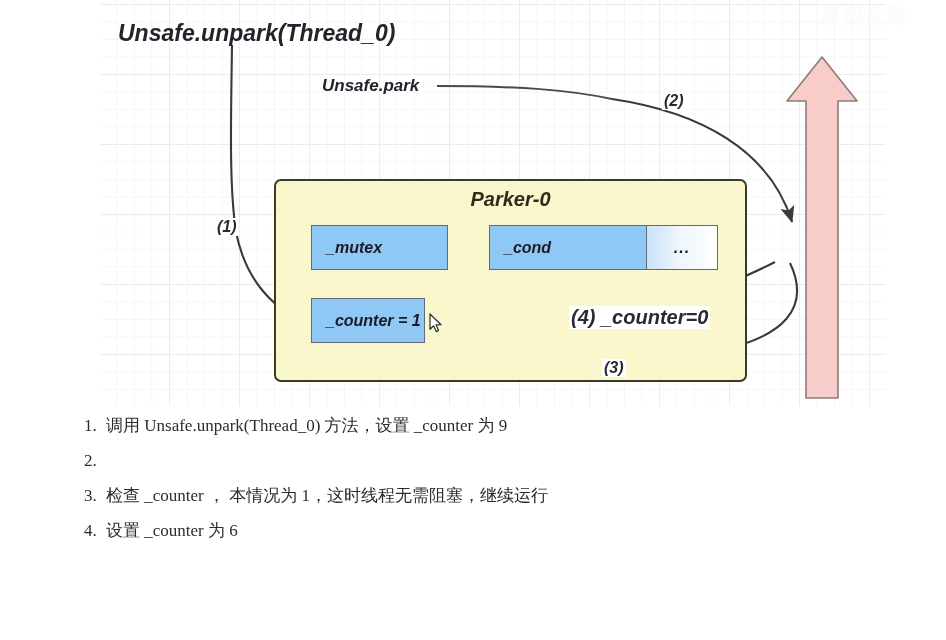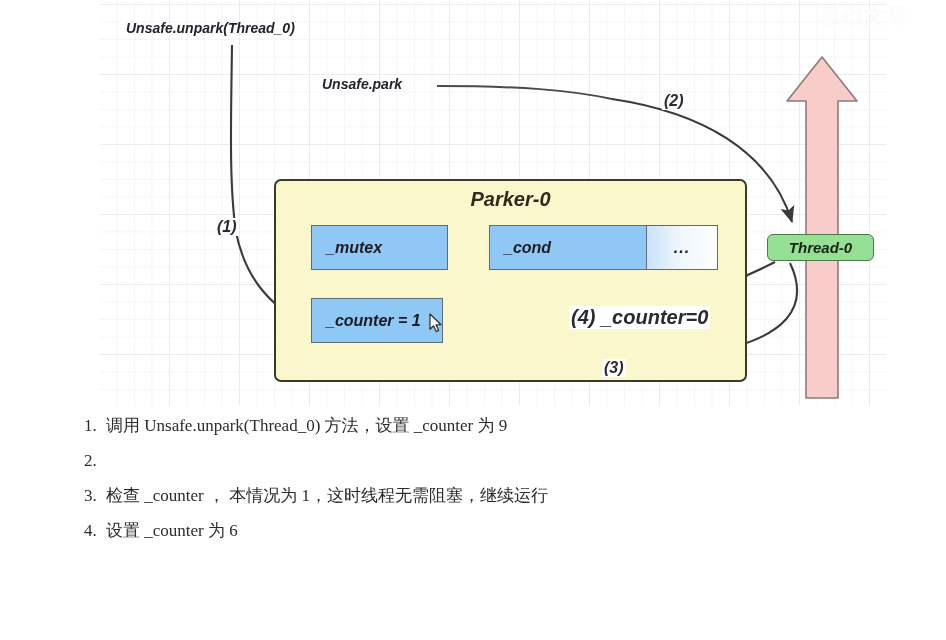--- a/index.html
+++ b/index.html
@@ -130,21 +130,21 @@
     height: 45px;
     background: linear-gradient(to right, #c9e2fa 0%, #eef6fd 45%, #ffffff 100%);
     justify-content: center;
     letter-spacing: 1px;
   }
   #box-ellipsis .lbl { padding-left: 0; }
 
   #box-counter {
     left: 311px;
     top: 298px;
-    width: 132px;
+    width: 114px;
     height: 45px;
   }
 
   .thread-box {
     position: absolute;
     left: 767px;
     top: 234px;
     width: 107px;
     height: 27px;
     background: #95e095;
@@ -162,28 +162,28 @@
 
   
   .caption {
     position: absolute;
     font-weight: bold;
     font-style: italic;
     color: #22242c;
     white-space: nowrap;
   }
   #cap-unpark {
-    left: 126px;
+    left: 118px;
     top: 20px;
-    font-size: 14px;
+    font-size: 23px;
   }
   #cap-park {
     left: 322px;
     top: 76px;
-    font-size: 14px;
+    font-size: 17px;
   }
   .step-tag {
     position: absolute;
     font-size: 16px;
     font-weight: bold;
     font-style: italic;
     color: #2a2a33;
     background: #ffffff;
     padding: 0 2px;
     white-space: nowrap;
@@ -275,23 +275,20 @@
     </div>
 
     <div class="field-box" id="box-ellipsis">
       <span class="lbl">...</span>
     </div>
 
     <div class="field-box" id="box-counter">
       <span class="lbl">_counter = 1</span>
     </div>
 
-    <div class="thread-box">
-      <span>Thread-0</span>
-    </div>
 
     <div class="caption" id="cap-unpark">Unsafe.unpark(Thread_0)</div>
     <div class="caption" id="cap-park">Unsafe.park</div>
 
     <div class="step-tag" id="tag-1">(1)</div>
     <div class="step-tag" id="tag-2">(2)</div>
     <div class="step-tag" id="tag-3">(3)</div>
     <div class="step-tag" id="tag-4">(4) _counter=0</div>
 
     <svg class="cursor" viewBox="0 0 14 20" xmlns="http://www.w3.org/2000/svg">

